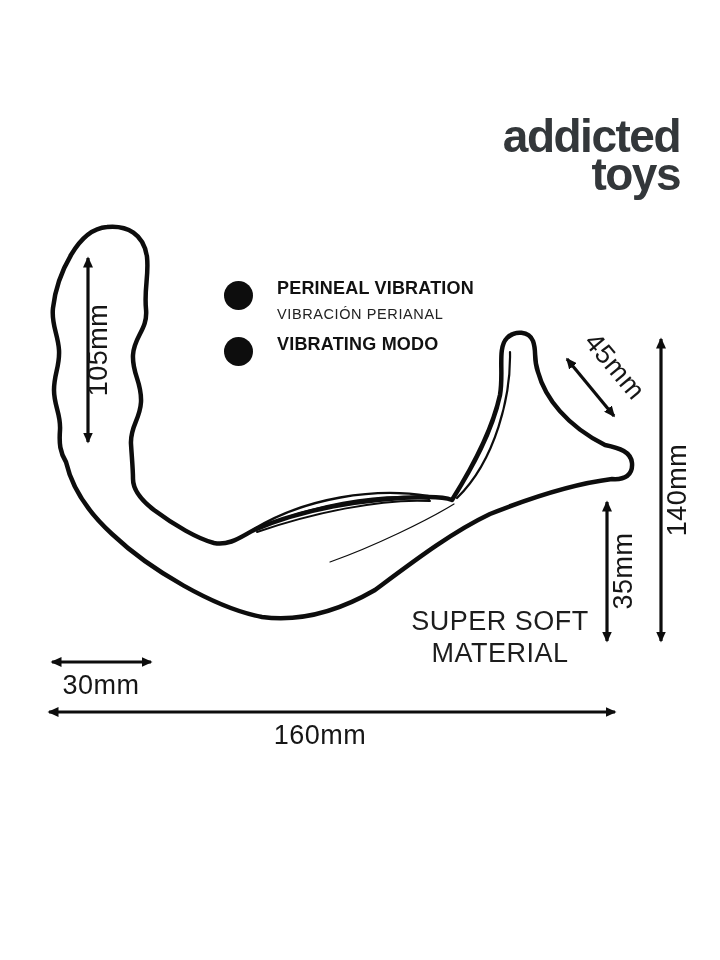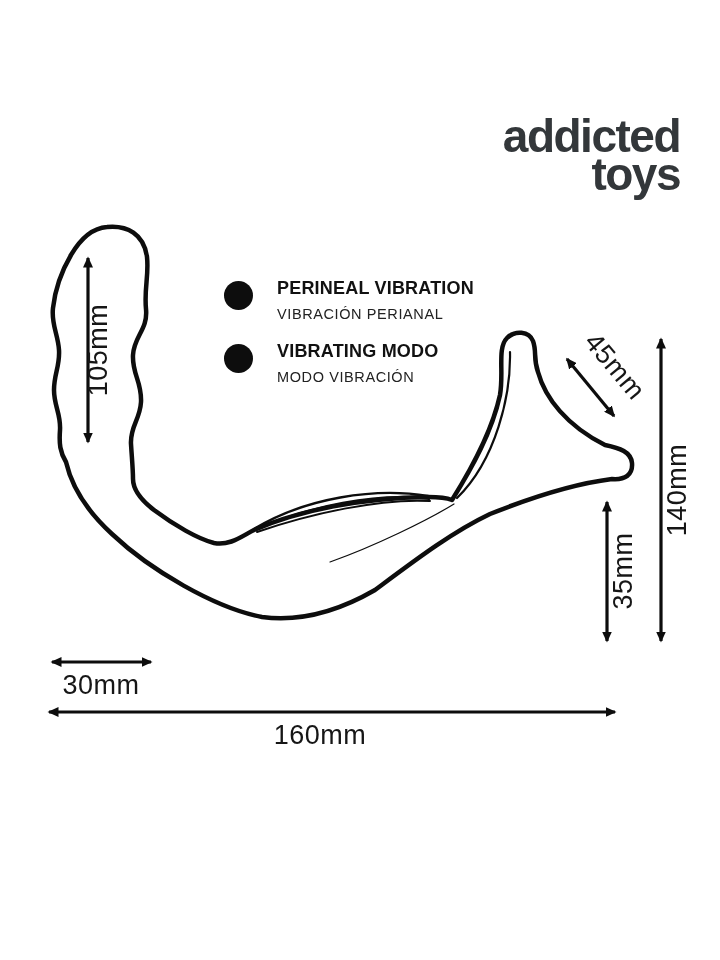--- a/index.html
+++ b/index.html
@@ -8,21 +8,21 @@
     font-family:"Liberation Sans", sans-serif;color:#1a1a1a;
   }
   
   .brand{
     position:absolute;top:118px;right:16px;text-align:right;
     color:#33373a;font-weight:700;letter-spacing:-1.5px;line-height:0.82;
   }
   .brand .l1{font-size:46px;}
   .brand .l2{font-size:46px;}
   
-  .features{position:absolute;left:224px;top:279px;display:flex;flex-direction:column;gap:18px;}
+  .features{position:absolute;left:224px;top:279px;display:flex;flex-direction:column;gap:11px;}
   .feature{display:flex;align-items:flex-start;gap:24px;}
   .dot{width:29px;height:29px;border-radius:50%;background:#0d0d0d;flex:0 0 auto;margin-top:2px;}
   .ftext{display:flex;flex-direction:column;}
   .ftitle{font-size:18px;font-weight:700;letter-spacing:0.2px;color:#111;line-height:1.08;}
   .fsub{font-size:14.5px;font-weight:400;letter-spacing:0.6px;color:#222;line-height:1.2;margin-top:8px;}
   
   .material{
     position:absolute;left:392px;top:606px;width:216px;text-align:center;
     font-size:27px;font-weight:400;letter-spacing:0.5px;color:#1d1d1d;line-height:1.18;
   }
@@ -48,21 +48,20 @@
       <div class="dot"></div>
       <div class="ftext">
         <div class="ftitle">PERINEAL VIBRATION</div>
         <div class="fsub">VIBRACIÓN PERIANAL</div>
       </div>
     </div>
     <div class="feature">
       <div class="dot"></div>
       <div class="ftext">
         <div class="ftitle">VIBRATING MODO</div>
-        <div class="fsub">MODO VIBRACIÓN</div>
       </div>
     </div>
   </div>
 
   <svg class="draw" width="720" height="960" viewBox="0 0 720 960">
     <defs>
       <marker id="ah" markerWidth="12" markerHeight="10" refX="9.5" refY="5" orient="auto-start-reverse" markerUnits="userSpaceOnUse">
         <path d="M0,0 L11,5 L0,10 Z" fill="#0d0d0d"></path>
       </marker>
     </defs>
@@ -114,14 +113,18 @@
     <line class="dim" x1="49" y1="712" x2="615" y2="712" marker-start="url(#ah)" marker-end="url(#ah)"></line>
 
     <text class="dimlabel" text-anchor="middle" transform="translate(107,350) rotate(-90)">105mm</text>
     <text class="dimlabel" text-anchor="middle" transform="translate(608,372) rotate(50)">45mm</text>
     <text class="dimlabel" text-anchor="middle" transform="translate(686,490) rotate(-90)">140mm</text>
     <text class="dimlabel" text-anchor="middle" transform="translate(632,571) rotate(-90)">35mm</text>
     <text class="dimlabel" text-anchor="middle" x="101" y="694">30mm</text>
     <text class="dimlabel" text-anchor="middle" x="320" y="744">160mm</text>
   </svg>
 
+  <div class="material">
+    <div>SUPER SOFT</div>
+    <div>MATERIAL</div>
+  </div>
 
 </div>
 
 </body></html>

